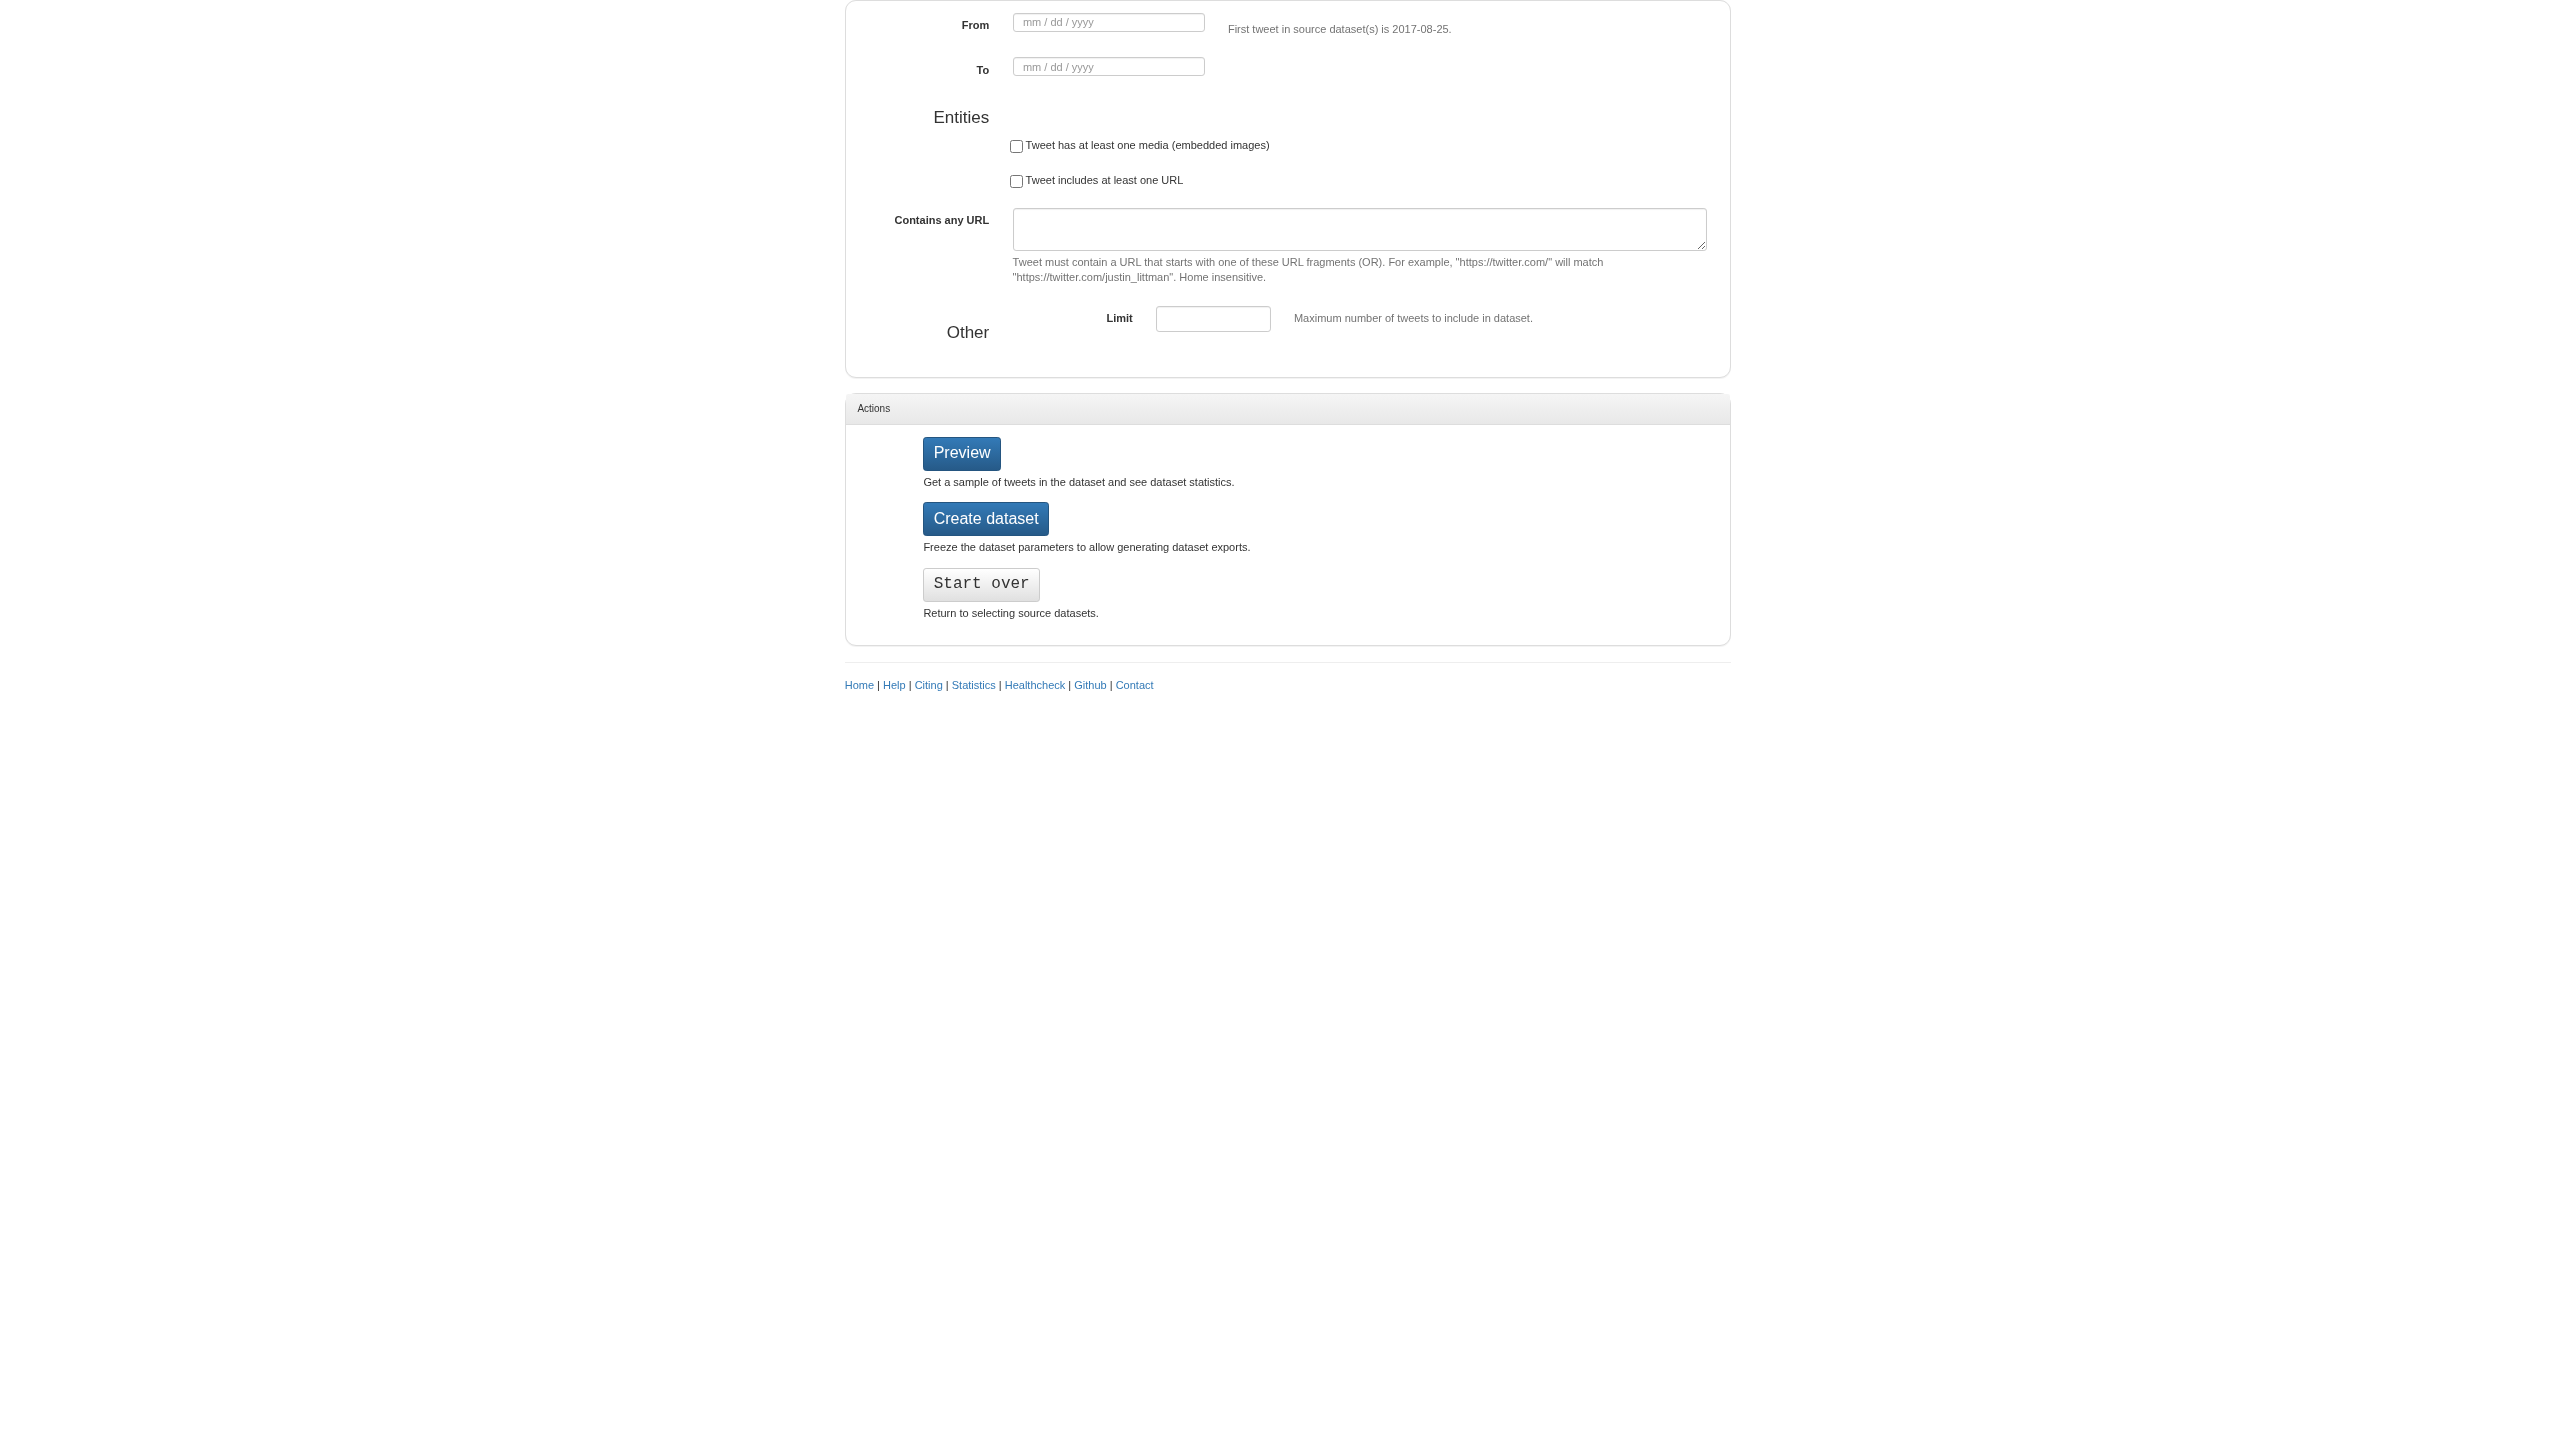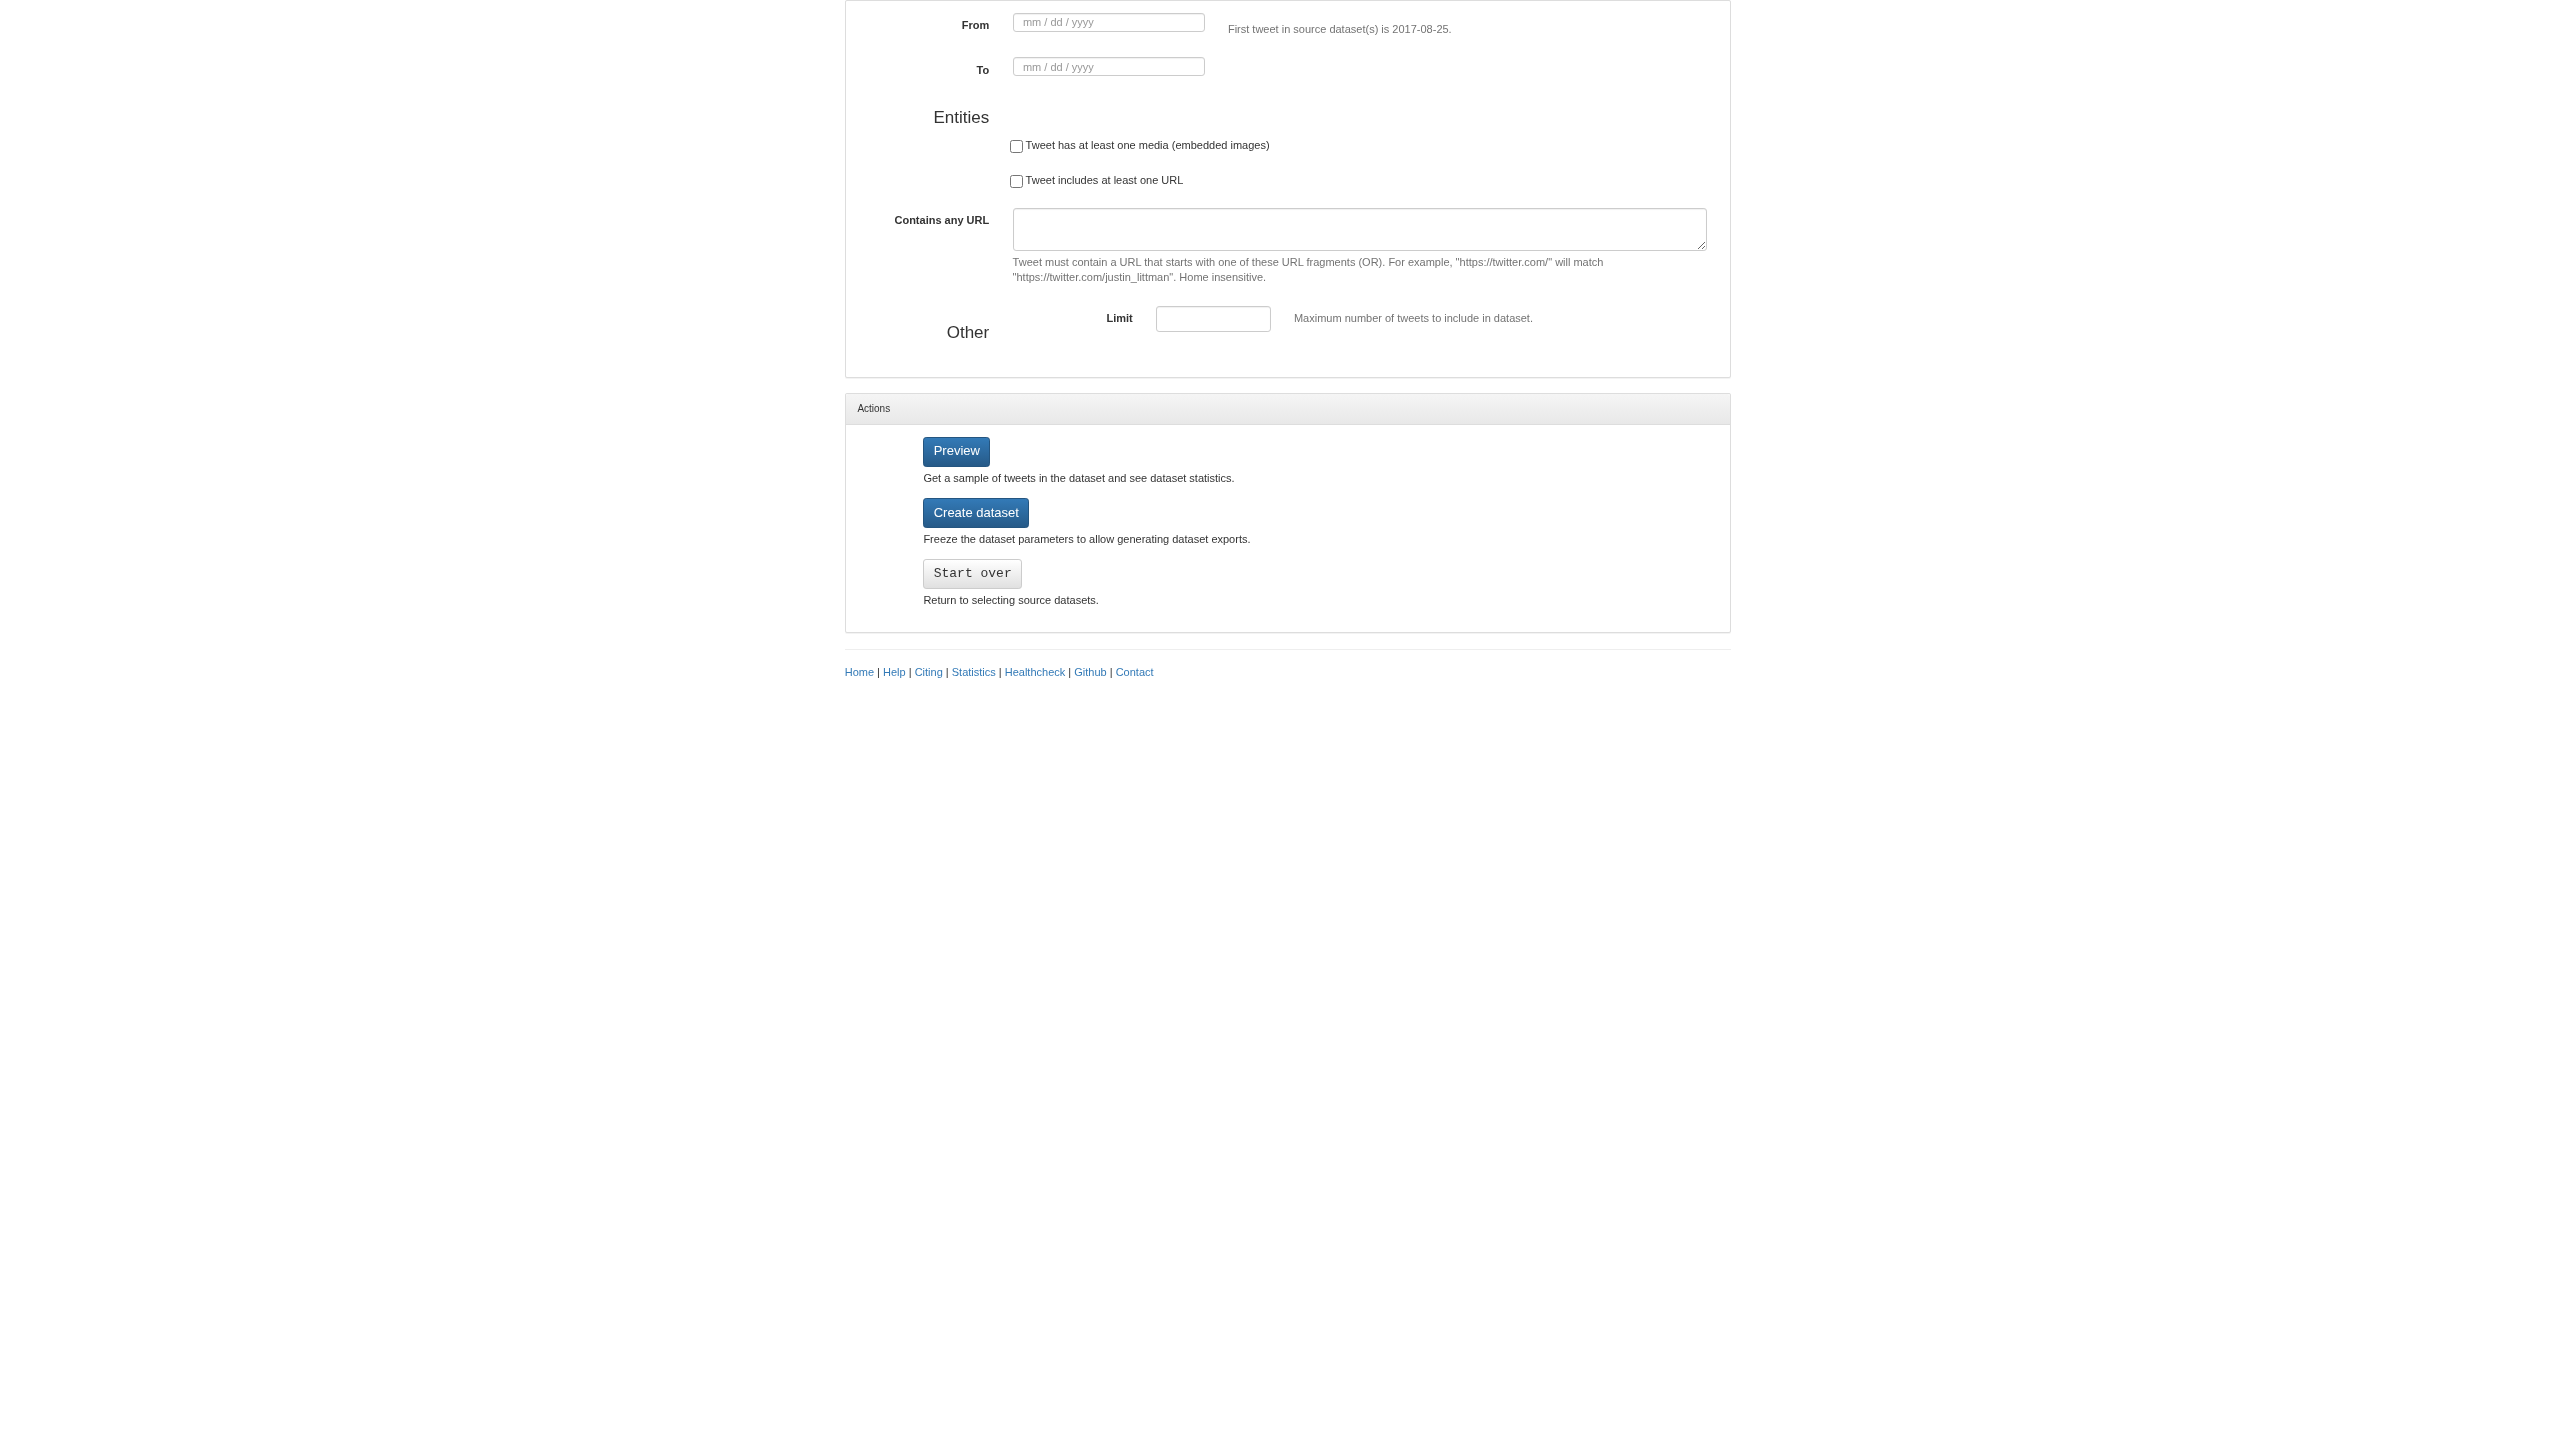--- a/index.html
+++ b/index.html
@@ -12,21 +12,21 @@
     }
     .container {
       width: 910px;
       margin: 0 auto;
       padding: 0 11.7px;
     }
     .panel {
       margin-bottom: 15.6px;
       background: #fff;
       border: 0.8px solid #ddd;
-      border-radius: 2px;
+      border-radius: 11px;
       box-shadow: 0 0.8px 0.8px rgba(0,0,0,.05);
     }
     .panel-heading {
       padding: 7.8px 11.7px;
       border-bottom: 0.8px solid #ddd;
       background: linear-gradient(#f5f5f5, #e8e8e8);
       border-top-left-radius: 2.3px;
       border-top-right-radius: 2.3px;
       color: #333;
       font-size: 10px;
@@ -128,21 +128,21 @@
     }
     .checkbox input[type="checkbox"] {
       position: absolute;
       margin-left: -15.6px;
       margin-top: 2.3px;
     }
     .btn {
       display: inline-block;
       padding: 4.7px 9.3px;
       margin-bottom: 0;
-      font-size: 13px;
+      font-size: 16px;
       font-weight: normal;
       line-height: 1.428571429;
       text-align: center;
       white-space: nowrap;
       vertical-align: middle;
       cursor: pointer;
       border: 0.8px solid transparent;
       border-radius: 3.1px;
     }
     .btn-primary {

